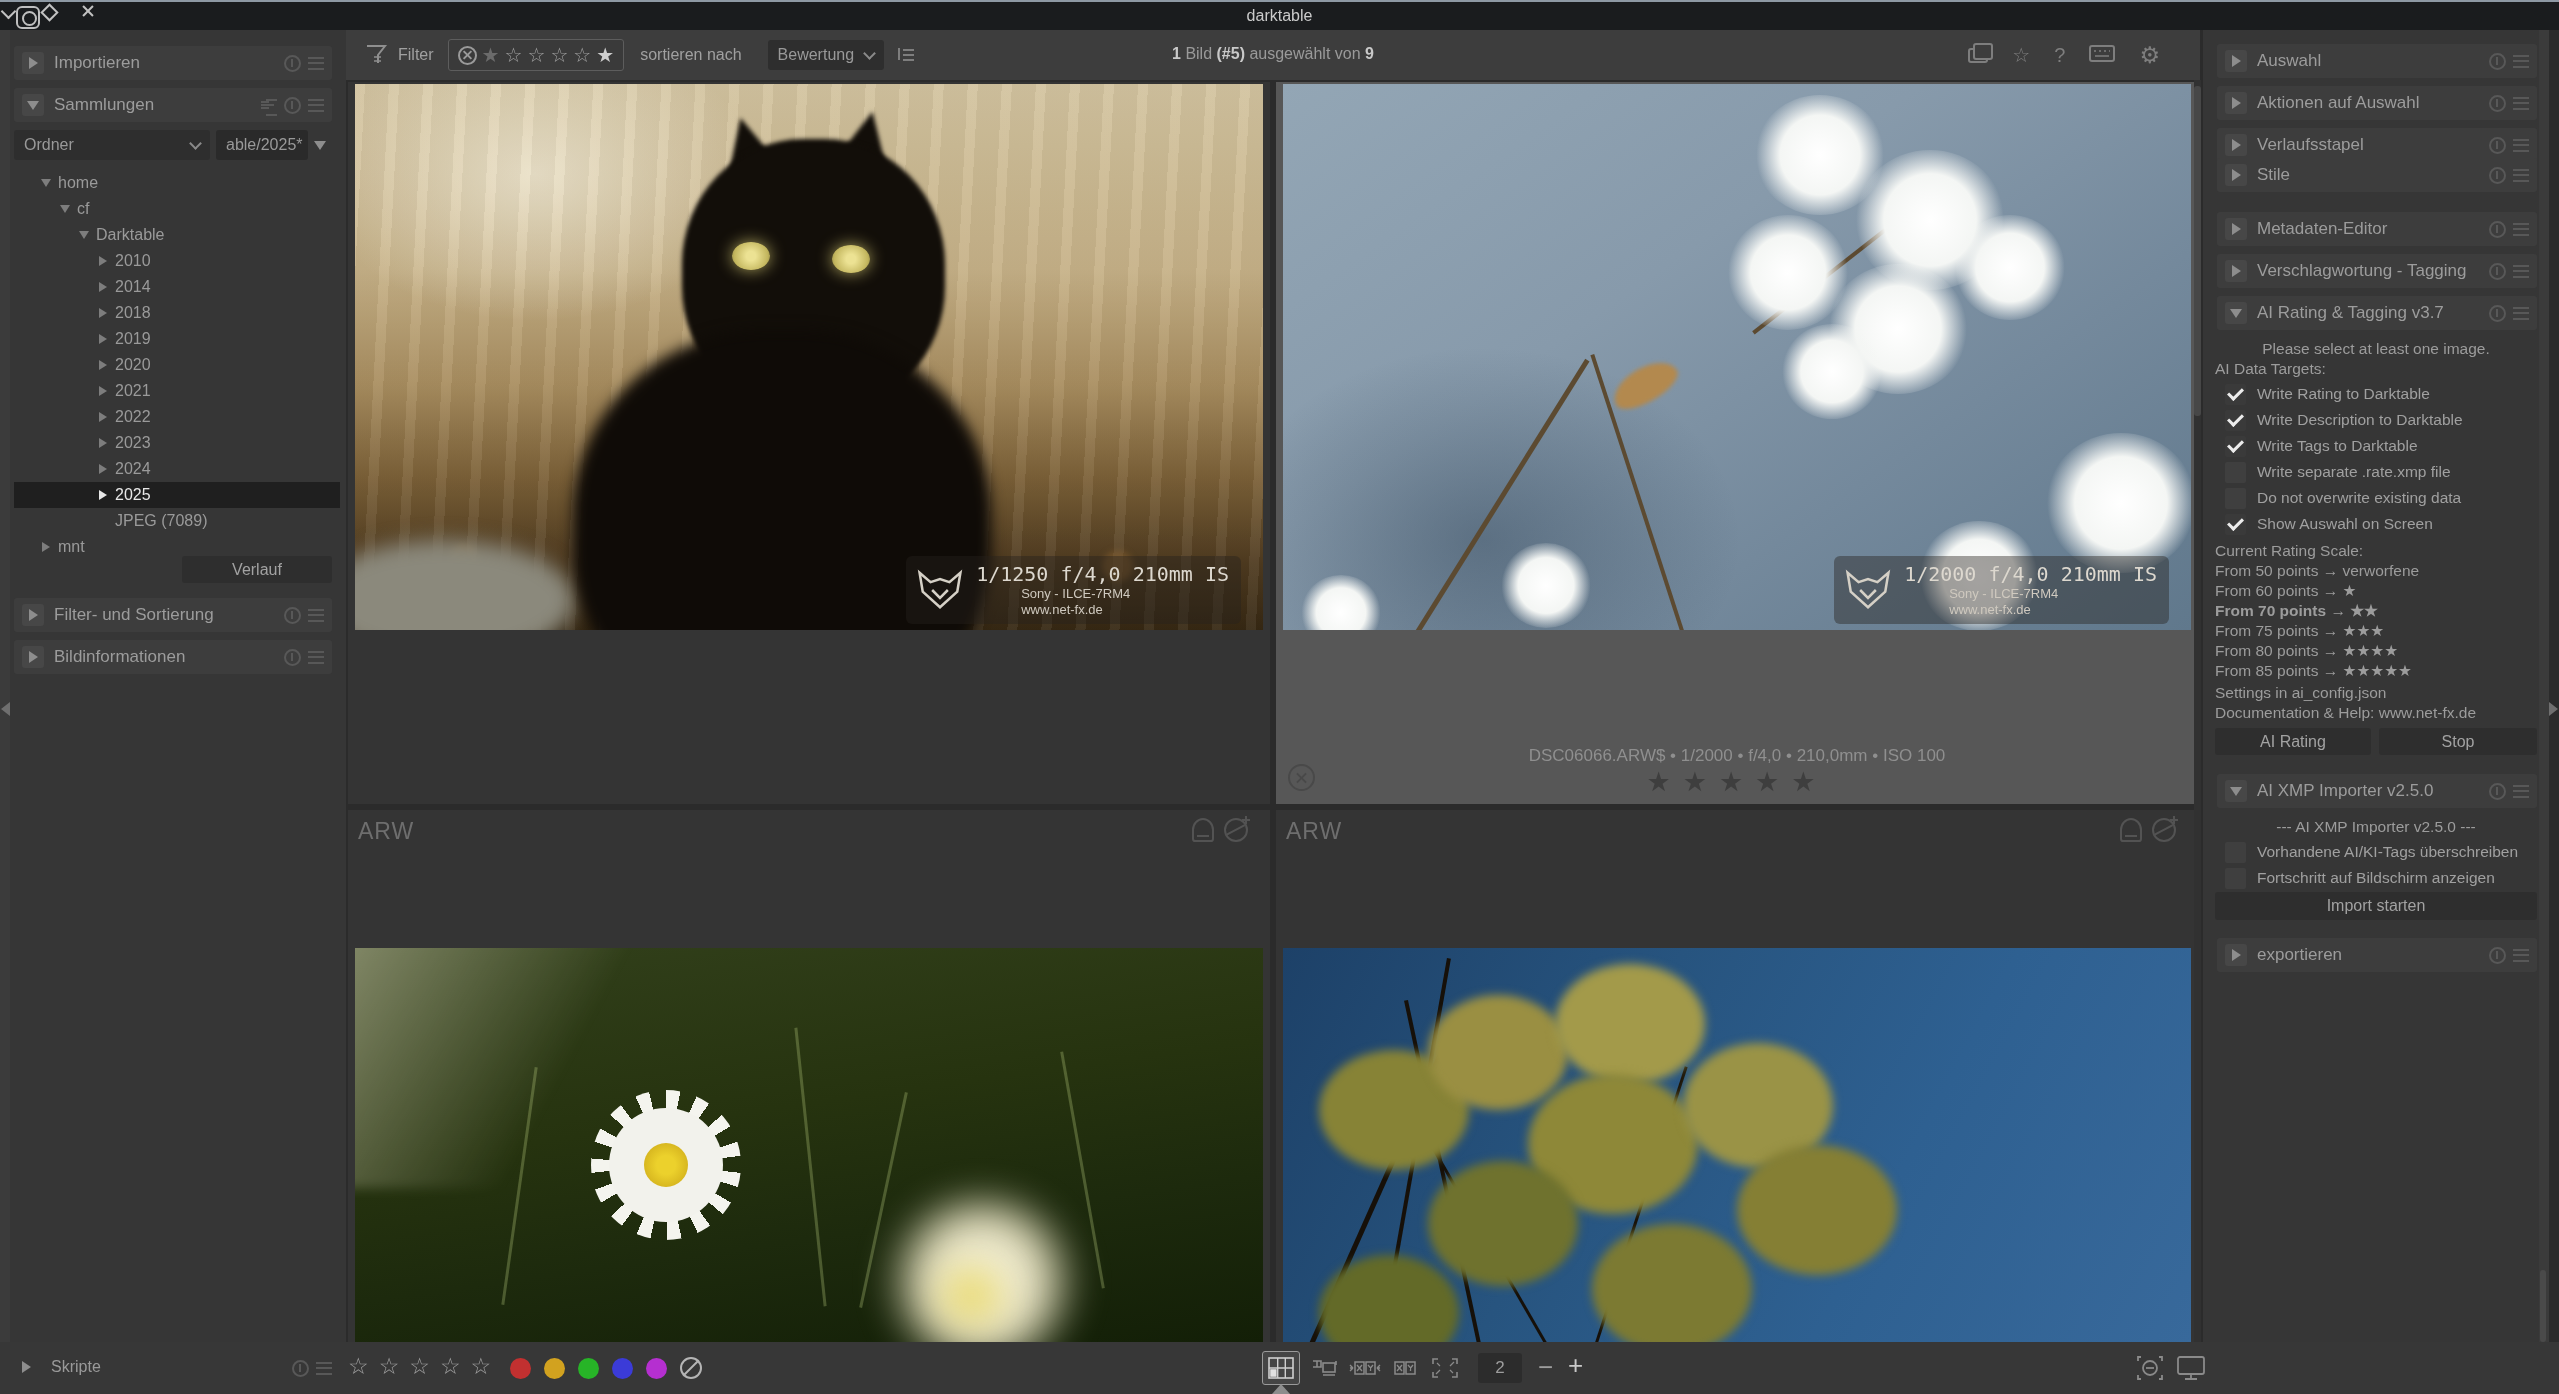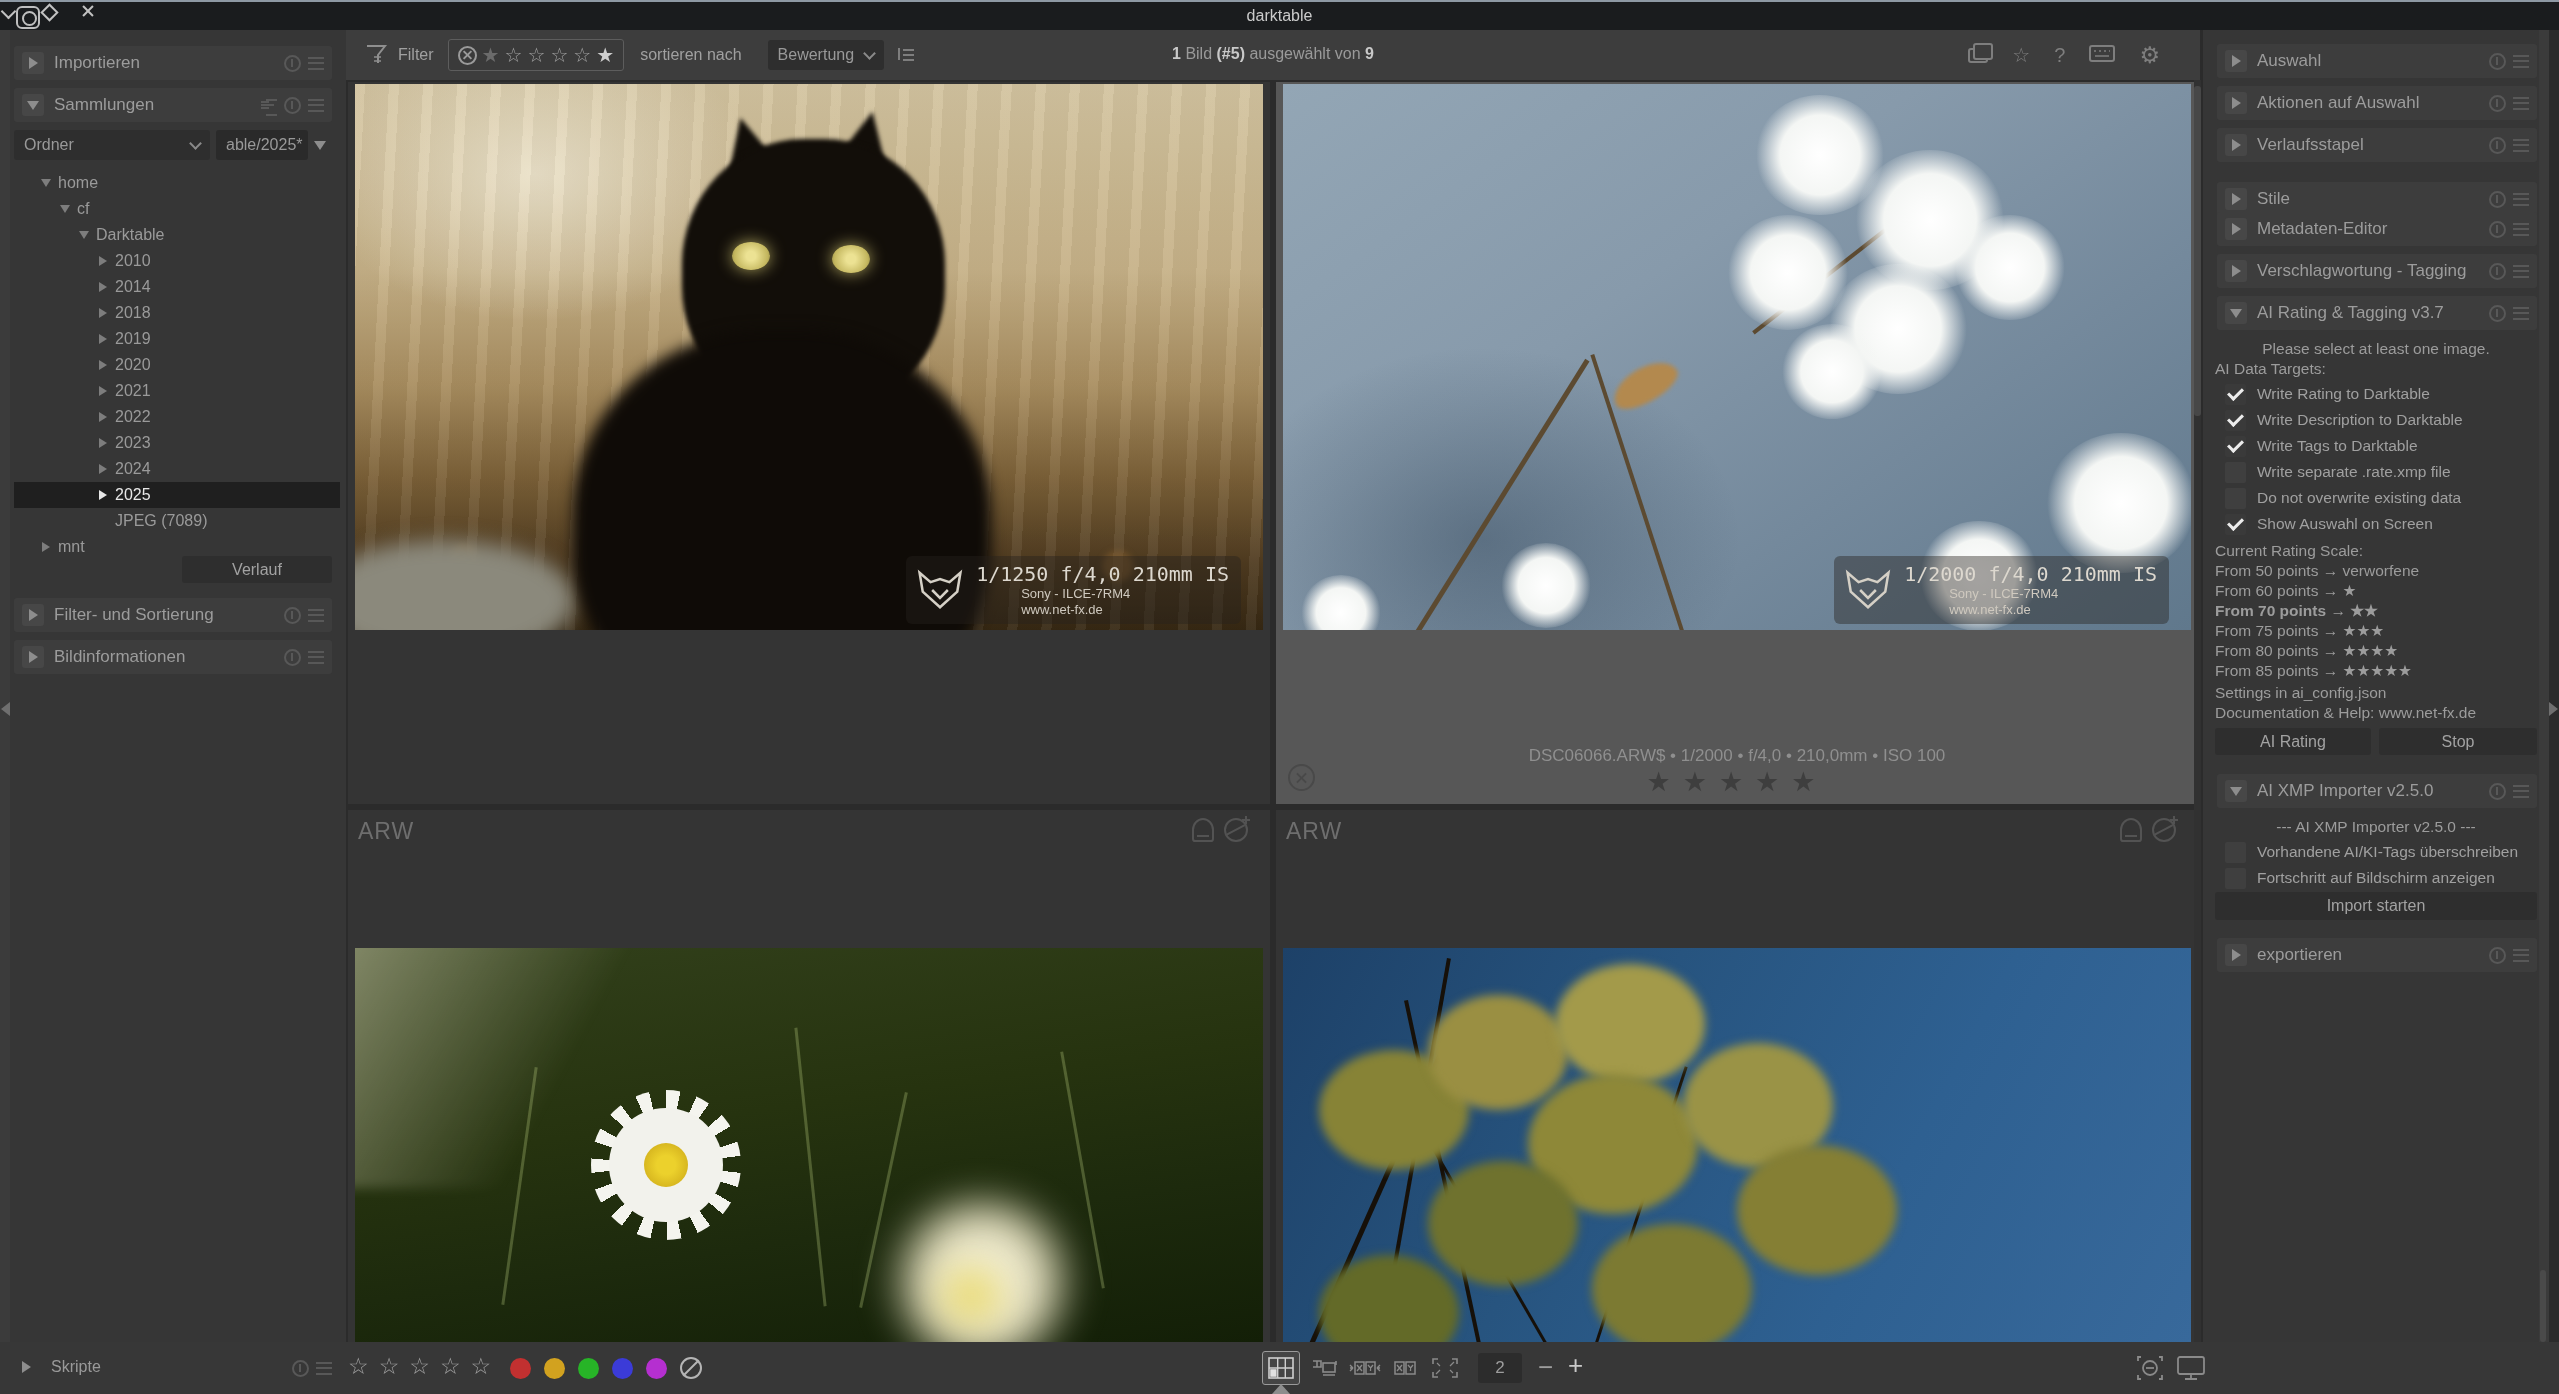--- a/index.html
+++ b/index.html
@@ -510,21 +510,21 @@
   <div class="phead" style="left:14px;top:98px;width:320px;">
     <span class="exp">
         <span class="tri-r"></span>
       </span>
     <span class="plabel">Verlaufsstapel</span>
     <span class="hicons">
         <span class="icon-reset"></span>
         <span class="icon-menu"></span>
       </span>
   </div>
-  <div class="phead" style="left:14px;top:152px;width:320px;">
+  <div class="phead" style="left:14px;top:128px;width:320px;">
     <span class="exp">
         <span class="tri-r"></span>
       </span>
     <span class="plabel">Stile</span>
     <span class="hicons">
         <span class="icon-reset"></span>
         <span class="icon-menu"></span>
       </span>
   </div>
   <div class="phead" style="left:14px;top:182px;width:320px;">

